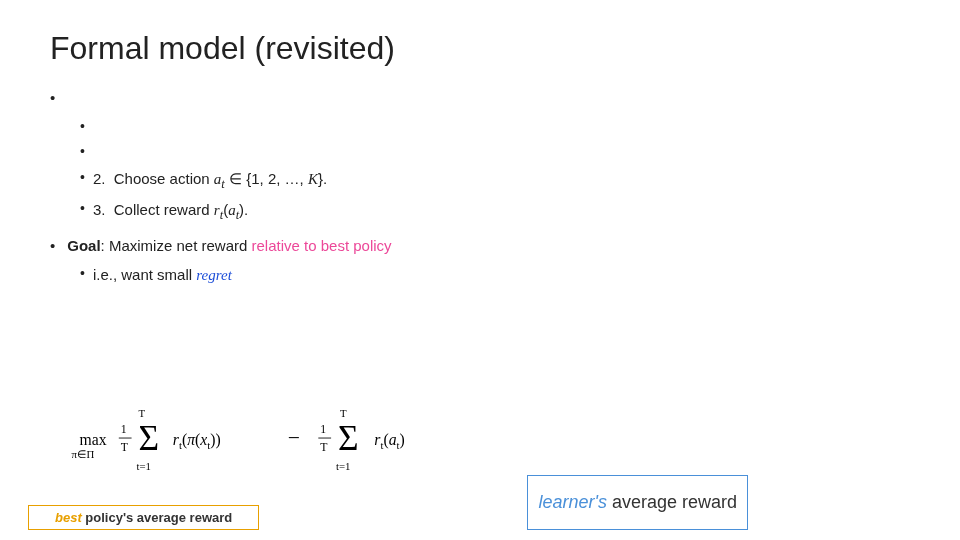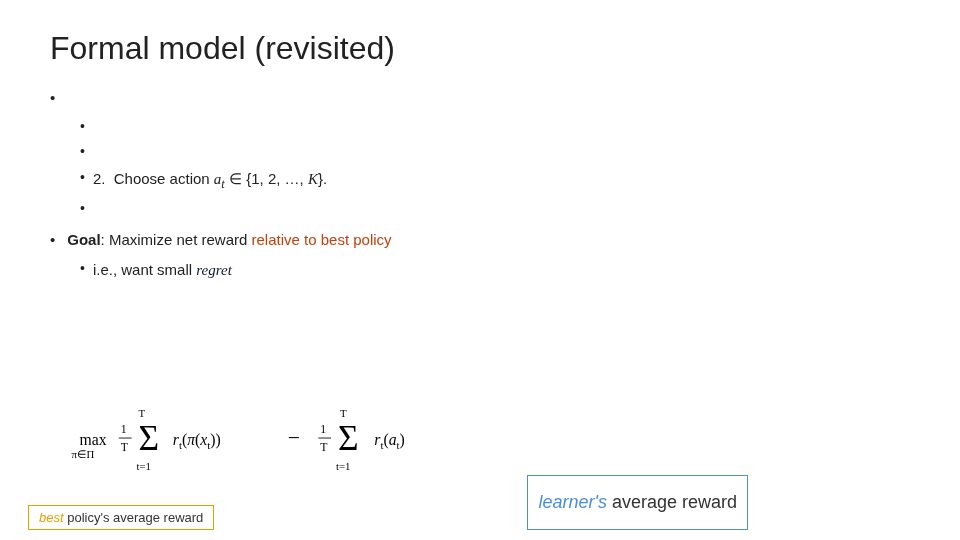--- a/index.html
+++ b/index.html
@@ -58,27 +58,27 @@
     .math-italic { font-style: italic; font-family: 'Times New Roman', serif; }
 
     .goal-line {
       display: flex;
       align-items: center;
       flex-wrap: wrap;
       gap: 4px;
     }
 
     .relative-text {
-      color: #c2410c;
+      color: #ec4899;
       font-weight: 300;
       font-size: 15px;
     }
 
     .regret-text {
-      color: #0f172a;
+      color: #1d4ed8;
       font-style: italic;
       font-family: 'Times New Roman', serif;
       font-size: 15px;
     }
 
     
     .formula-area {
       position: absolute;
       bottom: 55px;
       left: 50px;
@@ -88,23 +88,24 @@
       justify-content: center;
     }
 
     
     .label-box-left {
       position: absolute;
       bottom: 10px;
       left: 28px;
       border: 1.5px solid #e8a000;
       background: #fff;
-      padding: 4px 10px;
+      padding: 4px 26px;
       font-size: 13px;
       color: #333;
+      font-weight: bold;
     }
 
     .label-box-right {
       position: absolute;
       bottom: 10px;
       right: 40px;
       border: 1.5px solid #4a90d9;
       background: #fff;
       padding: 16px 10px;
       font-size: 18px;
@@ -147,20 +148,23 @@
 
     <div class="bullet-l2">
       <span class="dot">•</span>
       <span>
         2.&nbsp;&nbsp;Choose action <span class="math-italic">a<sub>t</sub></span> ∈ {1, 2, …, <span class="math-italic">K</span>}.
       </span>
     </div>
 
     <div class="bullet-l2">
       <span class="dot">•</span>
+      <span>
+        3.&nbsp;&nbsp;Collect reward <span class="math-italic">r<sub>t</sub></span>(<span class="math-italic">a<sub>t</sub></span>).
+      </span>
     </div>
 
     <div class="bullet-l1 goal-line" style="margin-top:6px;">
       <span class="dot">•</span>
       <span>
         <strong>Goal</strong>: Maximize net reward
         <span class="relative-text">relative to best policy</span>
       </span>
     </div>
 

